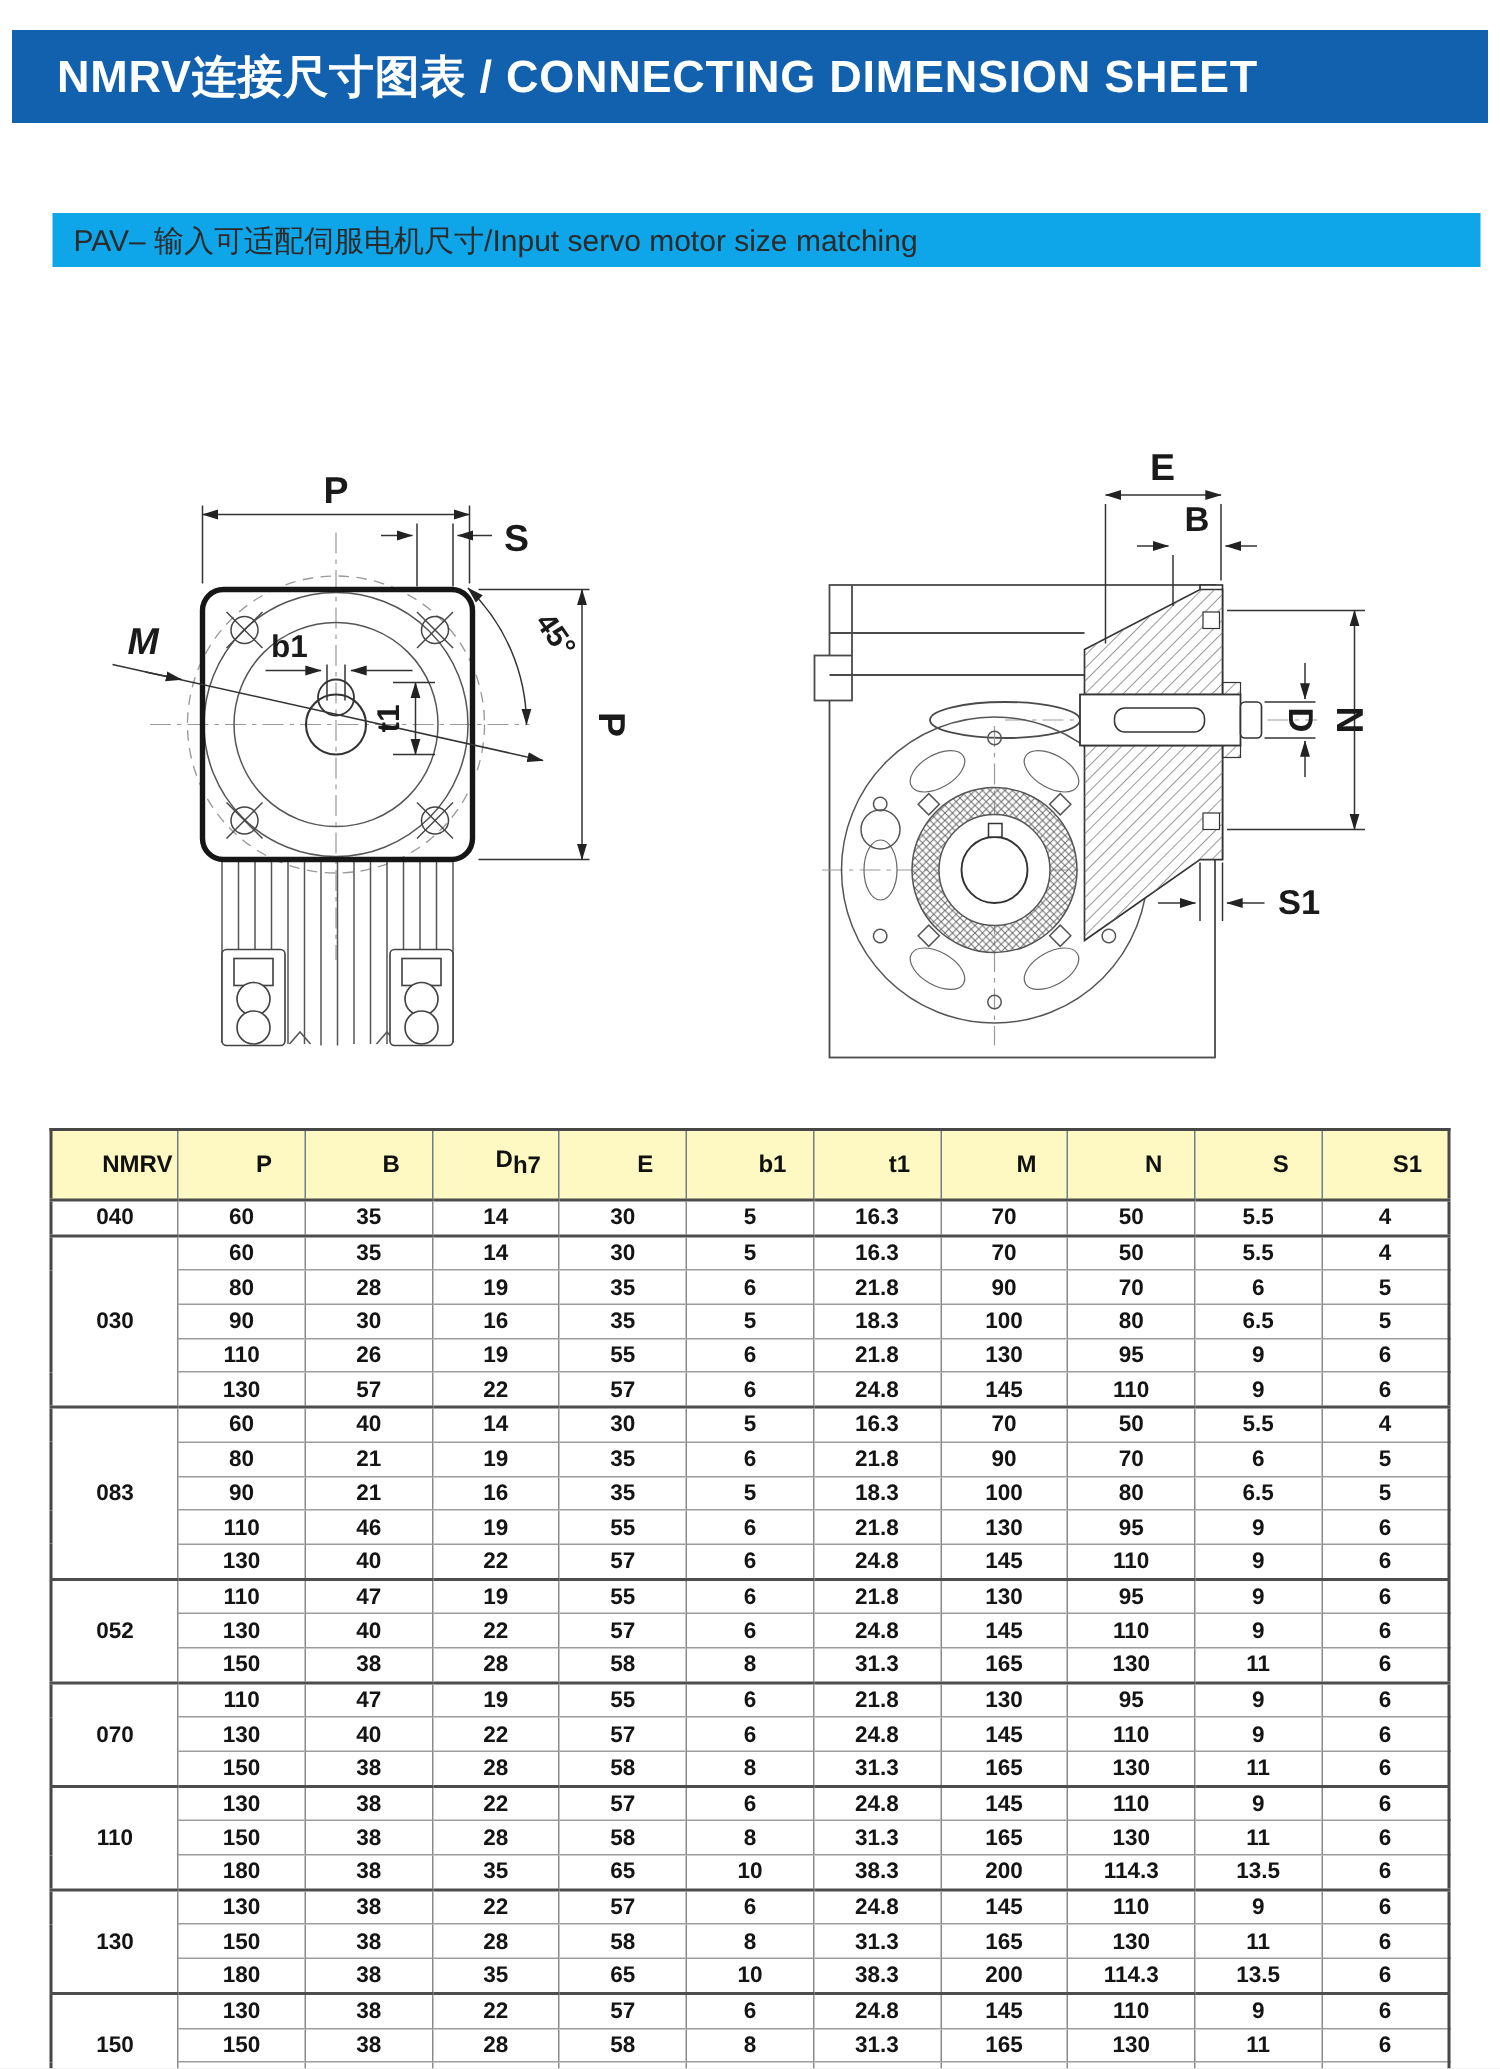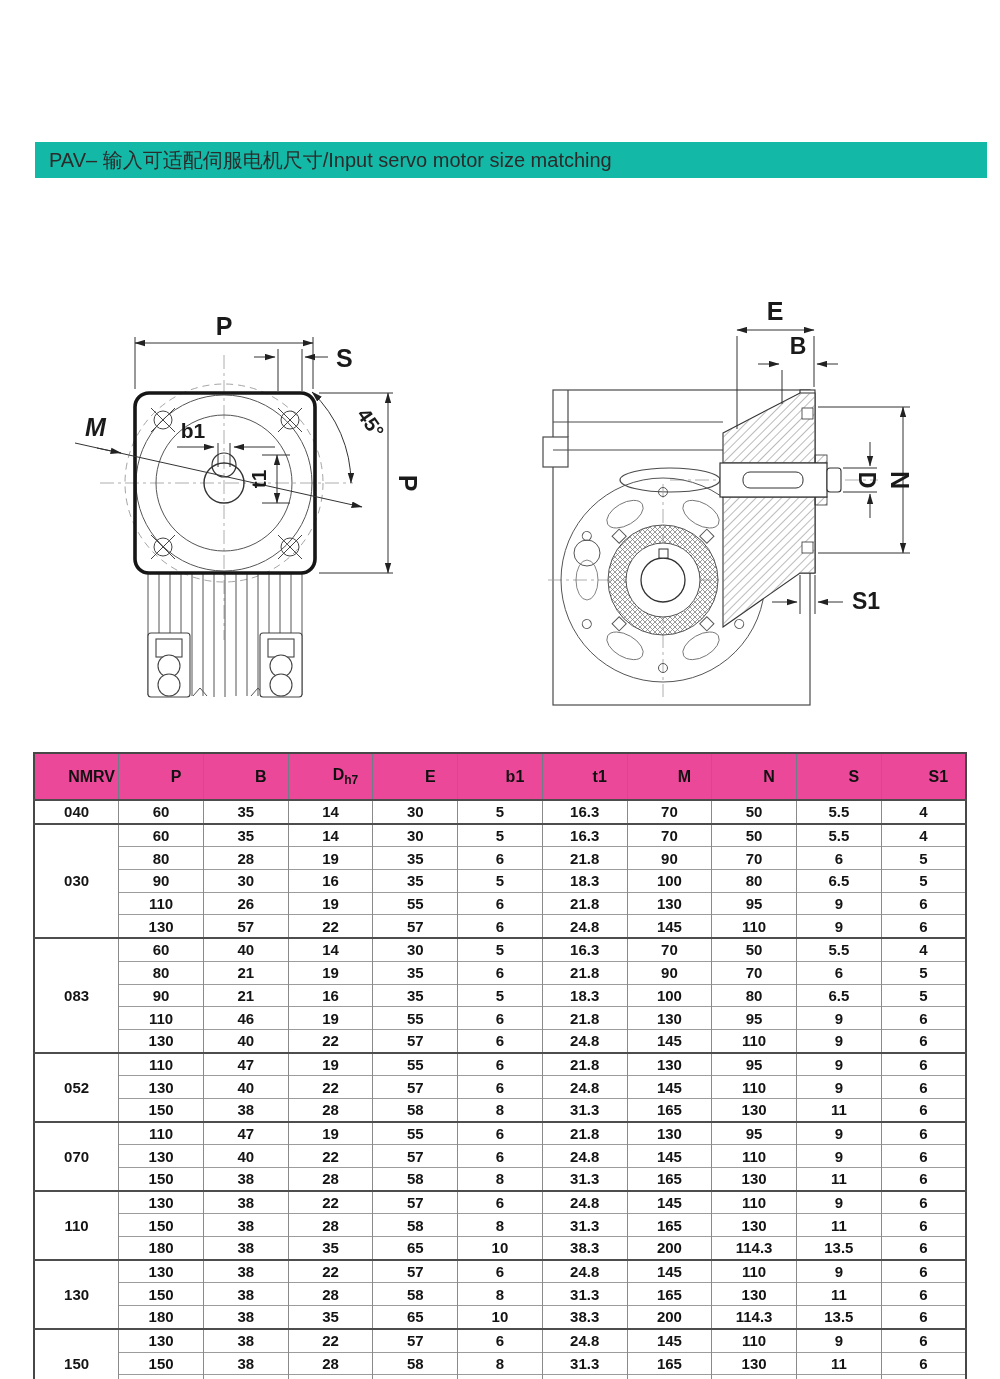--- a/index.html
+++ b/index.html
@@ -3,48 +3,51 @@
 <meta charset="utf-8">
 <style>
   html,body{margin:0;padding:0;background:#e8e8e8;}
   .page{position:relative;width:1000px;height:1379px;background:#ffffff;margin:0 auto;
         font-family:"Liberation Sans","DejaVu Sans",sans-serif;overflow:hidden;}
   
   .banner{position:absolute;left:8px;top:20px;width:984px;height:62px;background:#1161ae;
           display:flex;align-items:center;box-sizing:border-box;padding-left:30px;}
   .banner h1{margin:0;color:#ffffff;font-size:30px;font-weight:bold;letter-spacing:.5px;}
   
-  .subtitle{position:absolute;left:35px;top:142px;width:952px;height:36px;background:#14b8a6;
+  .subtitle{position:absolute;left:35px;top:142px;width:952px;height:36px;background:#0ea5e9;
             display:flex;align-items:center;box-sizing:border-box;padding-left:14px;
             font-size:20px;color:#2b2b2b;}
   
   .drawings svg{position:absolute;overflow:visible;}
   #frontView{left:35px;top:295px;}
   #sideView{left:520px;top:292px;}
   .cl{stroke:#999;stroke-width:.8;stroke-dasharray:14 4 3 4;}
   .dash{stroke:#9a9a9a;stroke-width:.9;stroke-dasharray:7 5;fill:none;}
   .dim line, .dim path{stroke:#333;stroke-width:1;fill:none;}
   .dim text{fill:#1a1a1a;font-weight:bold;stroke:none;}
   
   .dim-table{position:absolute;left:33px;top:752px;width:934px;}
   table{border-collapse:collapse;table-layout:fixed;width:934px;border:2px solid #474747;}
-  th{background:#ec4899;border:1px solid #6d7e88;border-bottom:2px solid #4d4d4d;
+  th{background:#fef9c3;border:1px solid #6d7e88;border-bottom:2px solid #4d4d4d;
      height:43px;font-size:16px;font-weight:bold;color:#111;padding-left:31px;}
   td{border-left:1px solid #8a8a8a;border-right:1px solid #8a8a8a;height:21.7px;
      text-align:center;font-size:15px;font-weight:700;color:#141414;padding:0;}
   td.gs{border-top:2px solid #4d4d4d;}
   td.gi{border-top:1px solid #9c9c9c;}
   td.model{font-weight:bold;}
-  sub{font-size:12px;}
+  sub{font-size:16px;}
 </style>
 </head>
 <body>
 
 <div class="page">
 
+  <header class="banner">
+    <h1>NMRV连接尺寸图表 / CONNECTING DIMENSION SHEET</h1>
+  </header>
 
   <div class="subtitle">
     <span>PAV– 输入可适配伺服电机尺寸/Input servo motor size matching</span>
   </div>
 
   <div class="drawings">
 
     <svg id="frontView" width="450" height="445" viewBox="0 0 450 445">
       <defs>
         <marker id="ae" viewBox="0 0 10 6" refX="9.5" refY="3" markerWidth="11" markerHeight="7" orient="auto">

